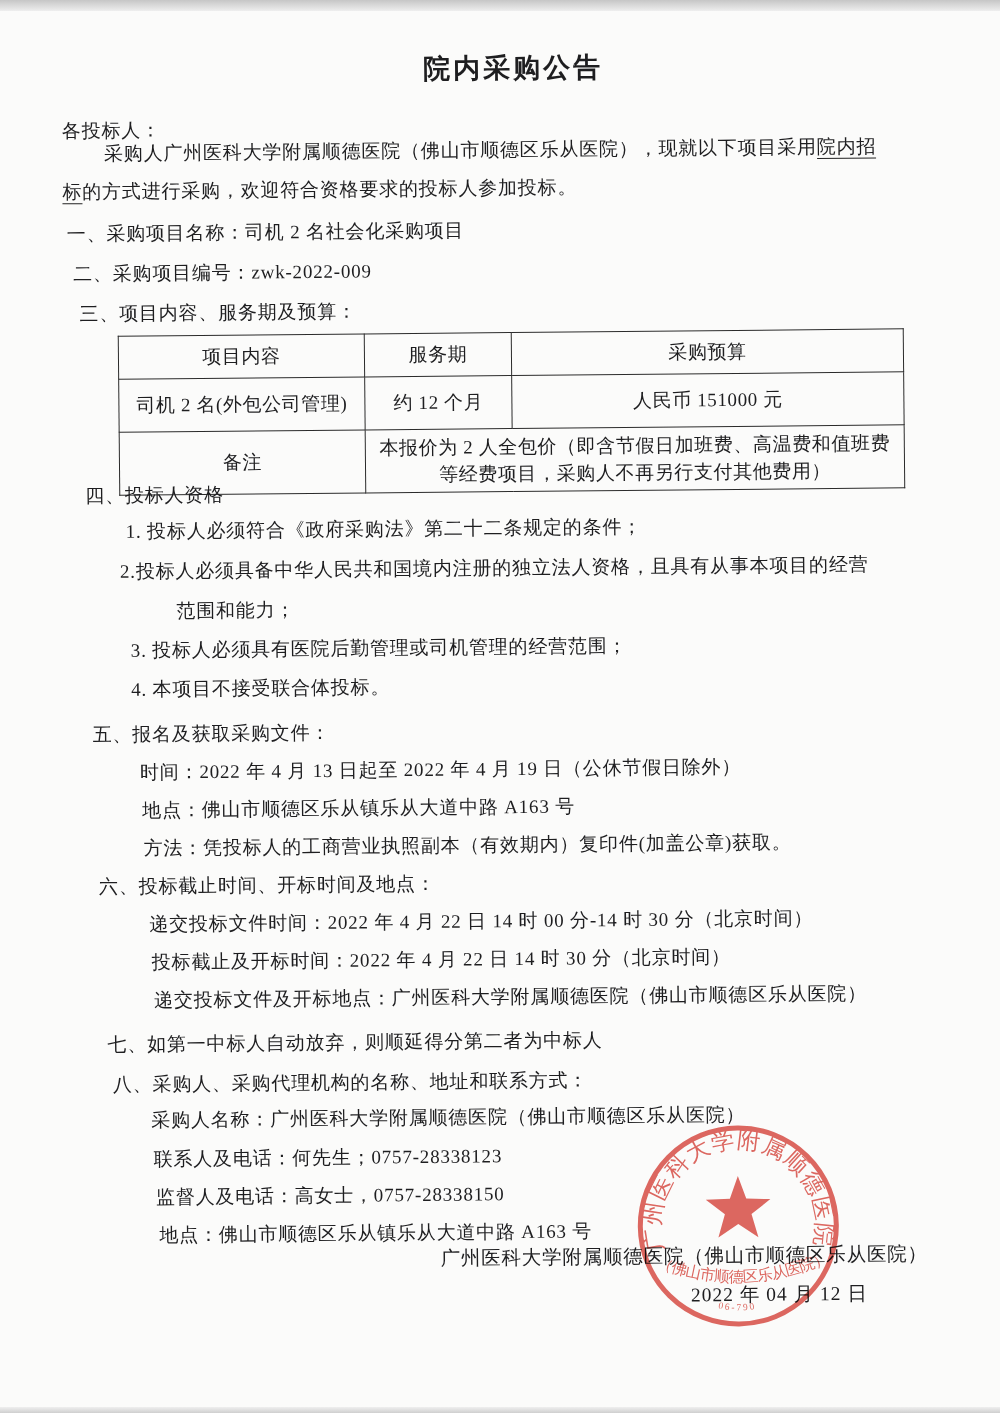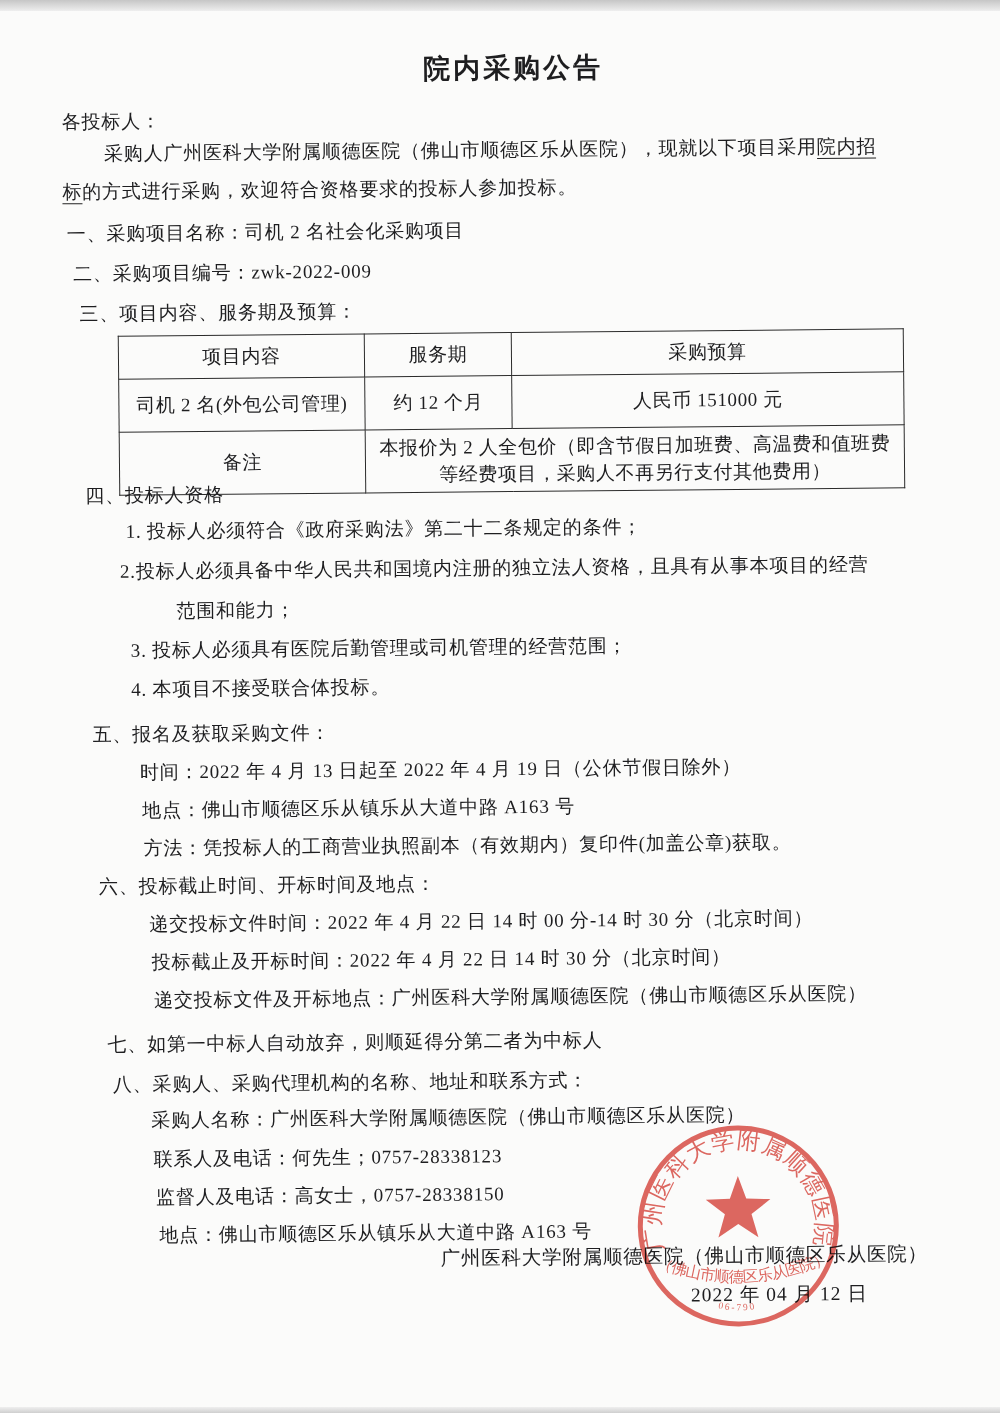--- a/index.html
+++ b/index.html
@@ -49,21 +49,21 @@
 </head>
 <body>
 
 <div id="sheet">
   <div class="scan-band-top"></div>
 
   <div class="rot">
 
     <div class="title">院内采购公告</div>
 
-    <div class="line" style="left:68px;top:105px;">各投标人：</div>
+    <div class="line" style="left:68px;top:114px;">各投标人：</div>
 
     <div class="line" style="left:110px;top:137px;"><span>采购人广州医科大学附属顺德医院（佛山市顺德区乐从医院），现就以下项目采用</span><span class="u">院内招</span></div>
 
     <div class="line" style="left:68px;top:175px;"><span class="u">标</span><span>的方式进行采购，欢迎符合资格要求的投标人参加投标。</span></div>
 
     <div class="line" style="left:72px;top:217px;">一、采购项目名称：司机 2 名社会化采购项目</div>
     <div class="line" style="left:78px;top:257px;">二、采购项目编号：zwk-2022-009</div>
     <div class="line" style="left:84px;top:297px;">三、项目内容、服务期及预算：</div>
 
     <table class="ptable">

